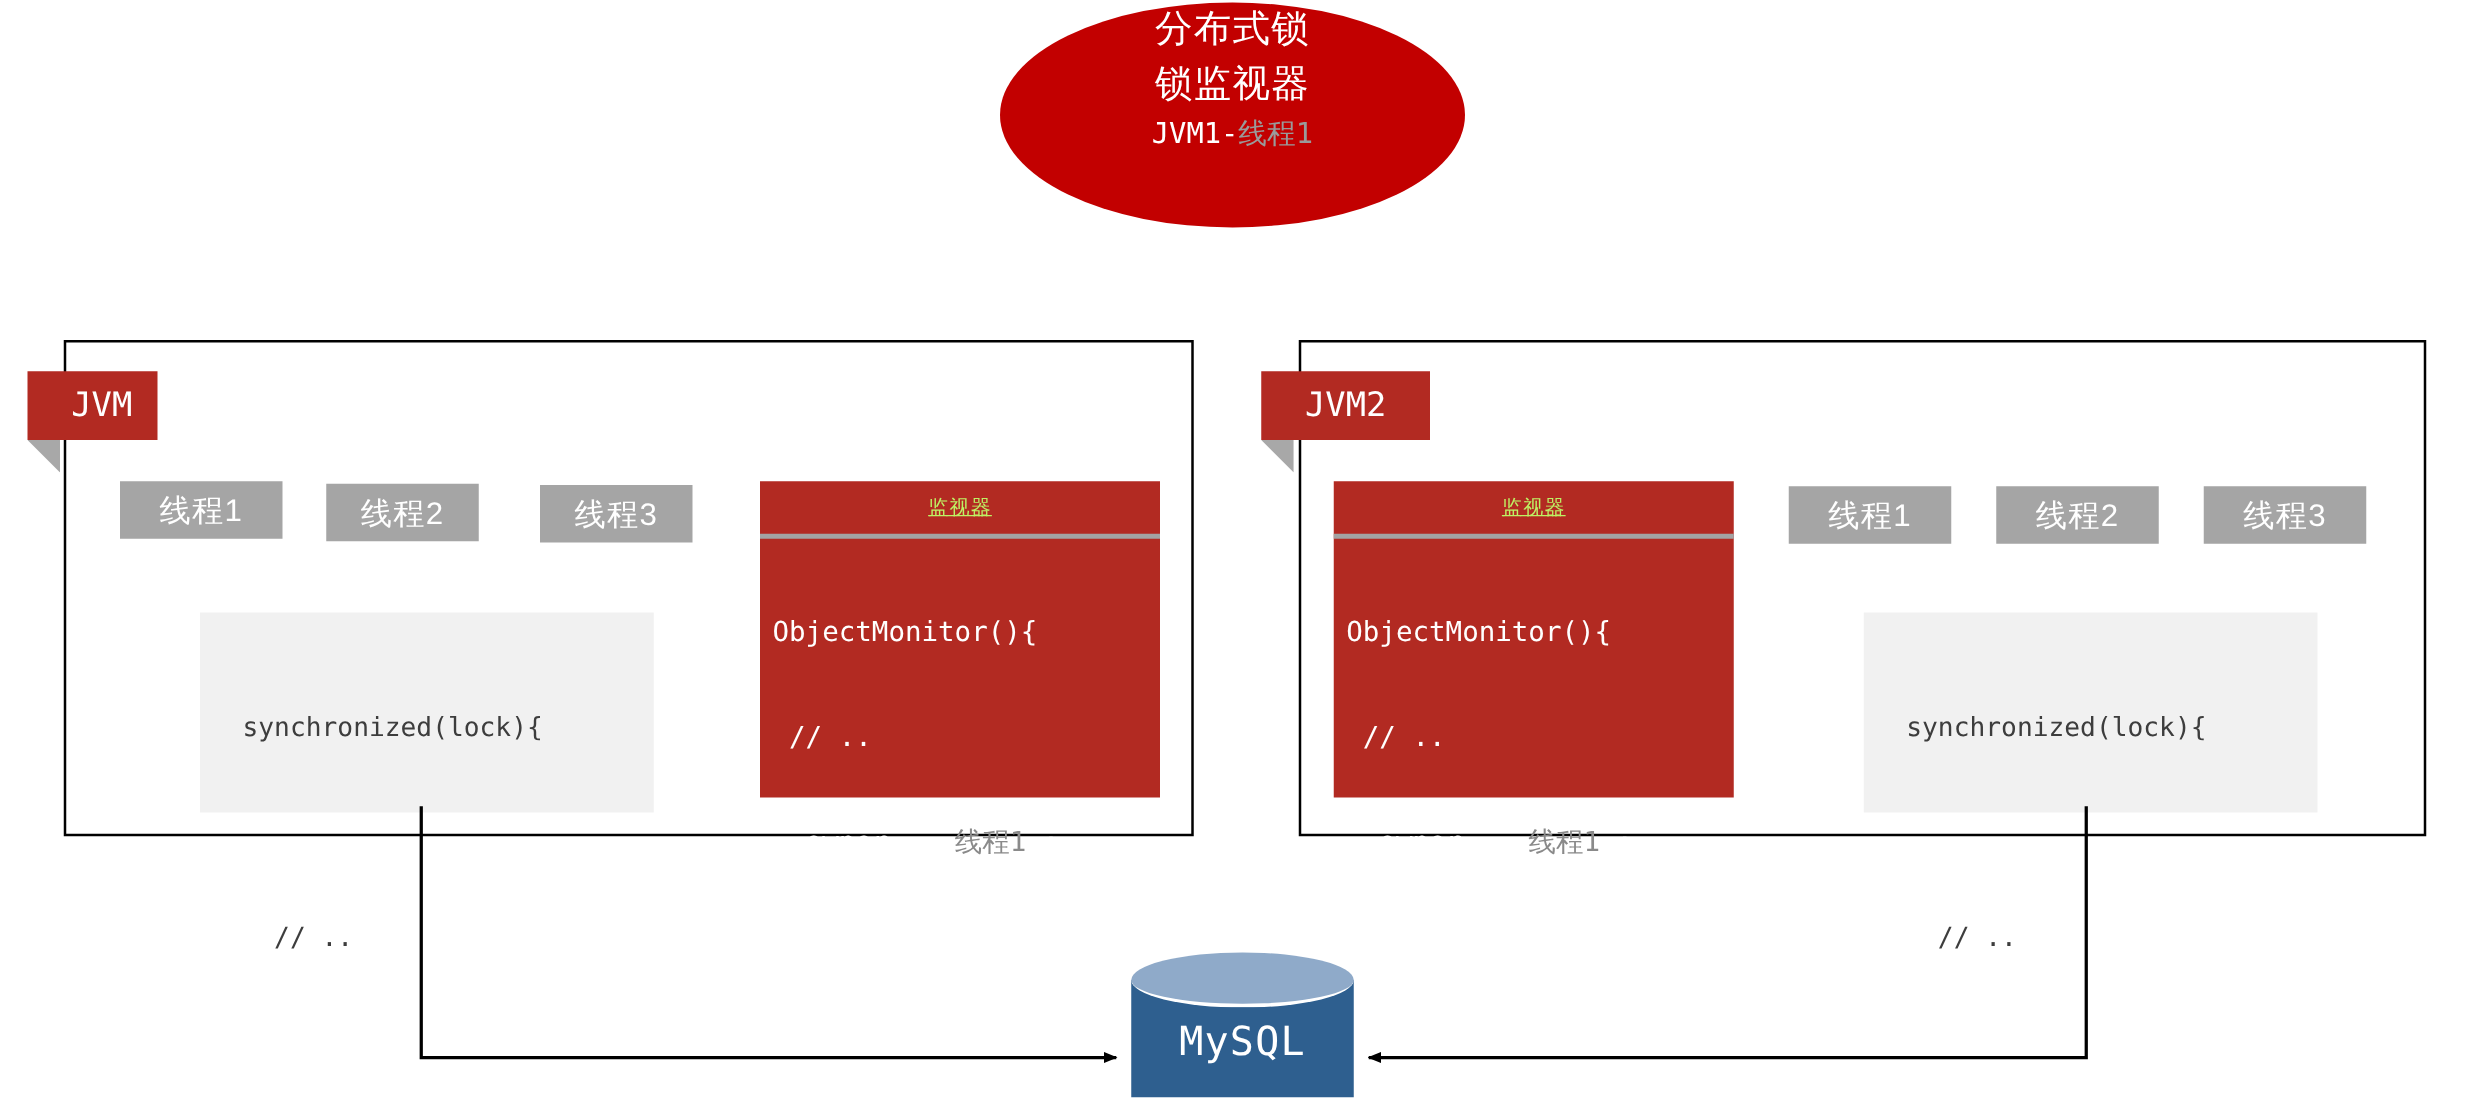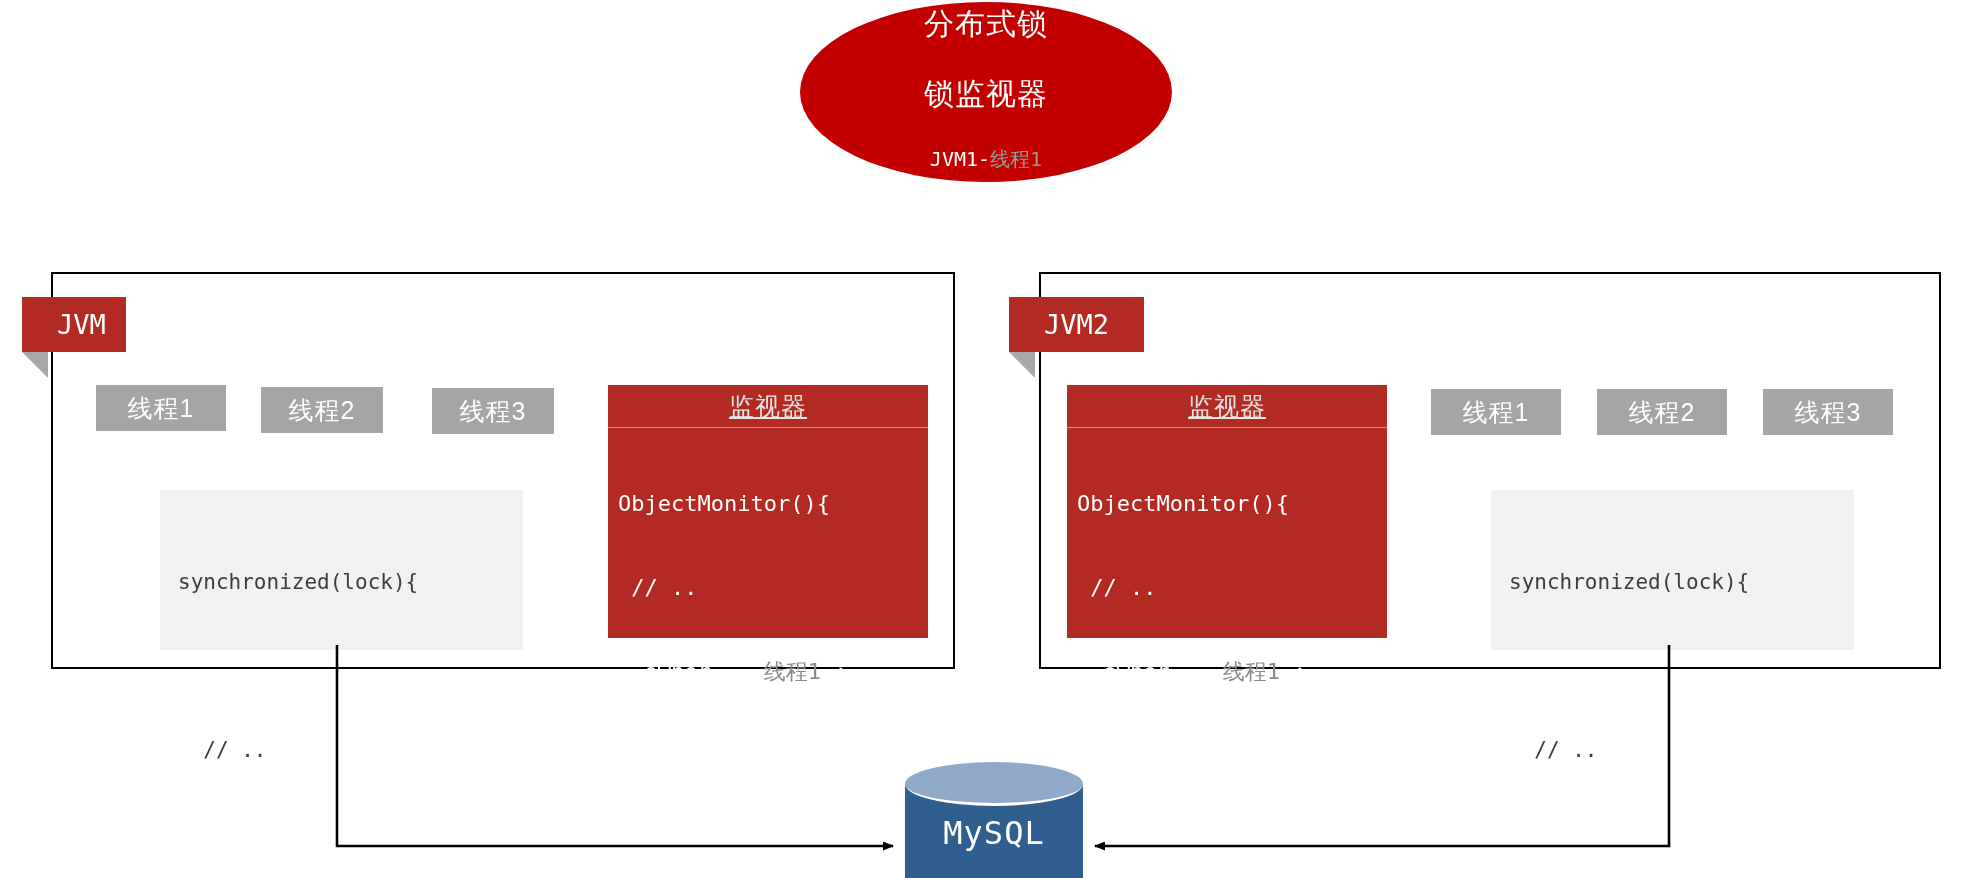--- a/index.html
+++ b/index.html
@@ -20,34 +20,34 @@
     position: absolute;
     left: 800px;
     top: 2px;
     width: 372px;
     height: 180px;
     background: #c20000;
     border-radius: 50%;
     display: flex;
     flex-direction: column;
     align-items: center;
-    justify-content: space-between;
+    justify-content: flex-start;
     box-sizing: border-box;
     padding-bottom: 6px;
   }
   .lock-line1, .lock-line2 {
     color: #ffffff;
     font-size: 30px;
     line-height: 44px;
     letter-spacing: 1px;
     font-family: "Liberation Sans", sans-serif;
   }
   .lock-line3 {
     font-family: "DejaVu Sans Mono", monospace;
-    font-size: 20px;
+    font-size: 23px;
     line-height: 34px;
     color: #ffffff;
     white-space: pre;
   }
   .lock-line3 .owner-gray {
     color: #9a9a9a;
   }
 
   
   .jvm-frame {
@@ -112,41 +112,41 @@
     font-family: "DejaVu Sans Mono", monospace;
     font-size: 21px;
     color: #3d3d3d;
     box-sizing: border-box;
     padding: 22px 0 0 18px;
     white-space: pre;
     line-height: 28px;
   }
   #sync-left  { left: 160px;  top: 490px; width: 363px; height: 160px; }
   #sync-right { left: 1491px; top: 490px; width: 363px; height: 160px; }
-  .sync-line { display: block; height: 28px; }
+  .sync-line { display: block; height: 28px; margin-left: 16px; }
   .sync-gap  { display: block; height: 28px; }
 
   
   .monitor-box {
     position: absolute;
     background: #b22a22;
     box-sizing: border-box;
   }
   #monitor-left  { left: 608px; top: 385px; width: 320px; height: 253px; }
   #monitor-right { left: 1067px; top: 385px; width: 320px; height: 253px; }
 
   .monitor-title {
     height: 42px;
     display: flex;
     align-items: center;
     justify-content: center;
-    color: #e5e5e5;
-    font-size: 25px;
-    letter-spacing: 1px;
-    border-bottom: 1px solid #a3a3a3;
+    color: #bef264;
+    font-size: 16px;
+    letter-spacing: 1px;
+    border-bottom: 4px solid #a3a3a3;
     font-family: "Liberation Sans", sans-serif;
   }
   .monitor-title span { text-decoration: underline; }
 
   .monitor-code {
     font-family: "DejaVu Sans Mono", monospace;
     font-size: 22px;
     color: #ffffff;
     padding: 6px 0 0 10px;
     line-height: 28px;

